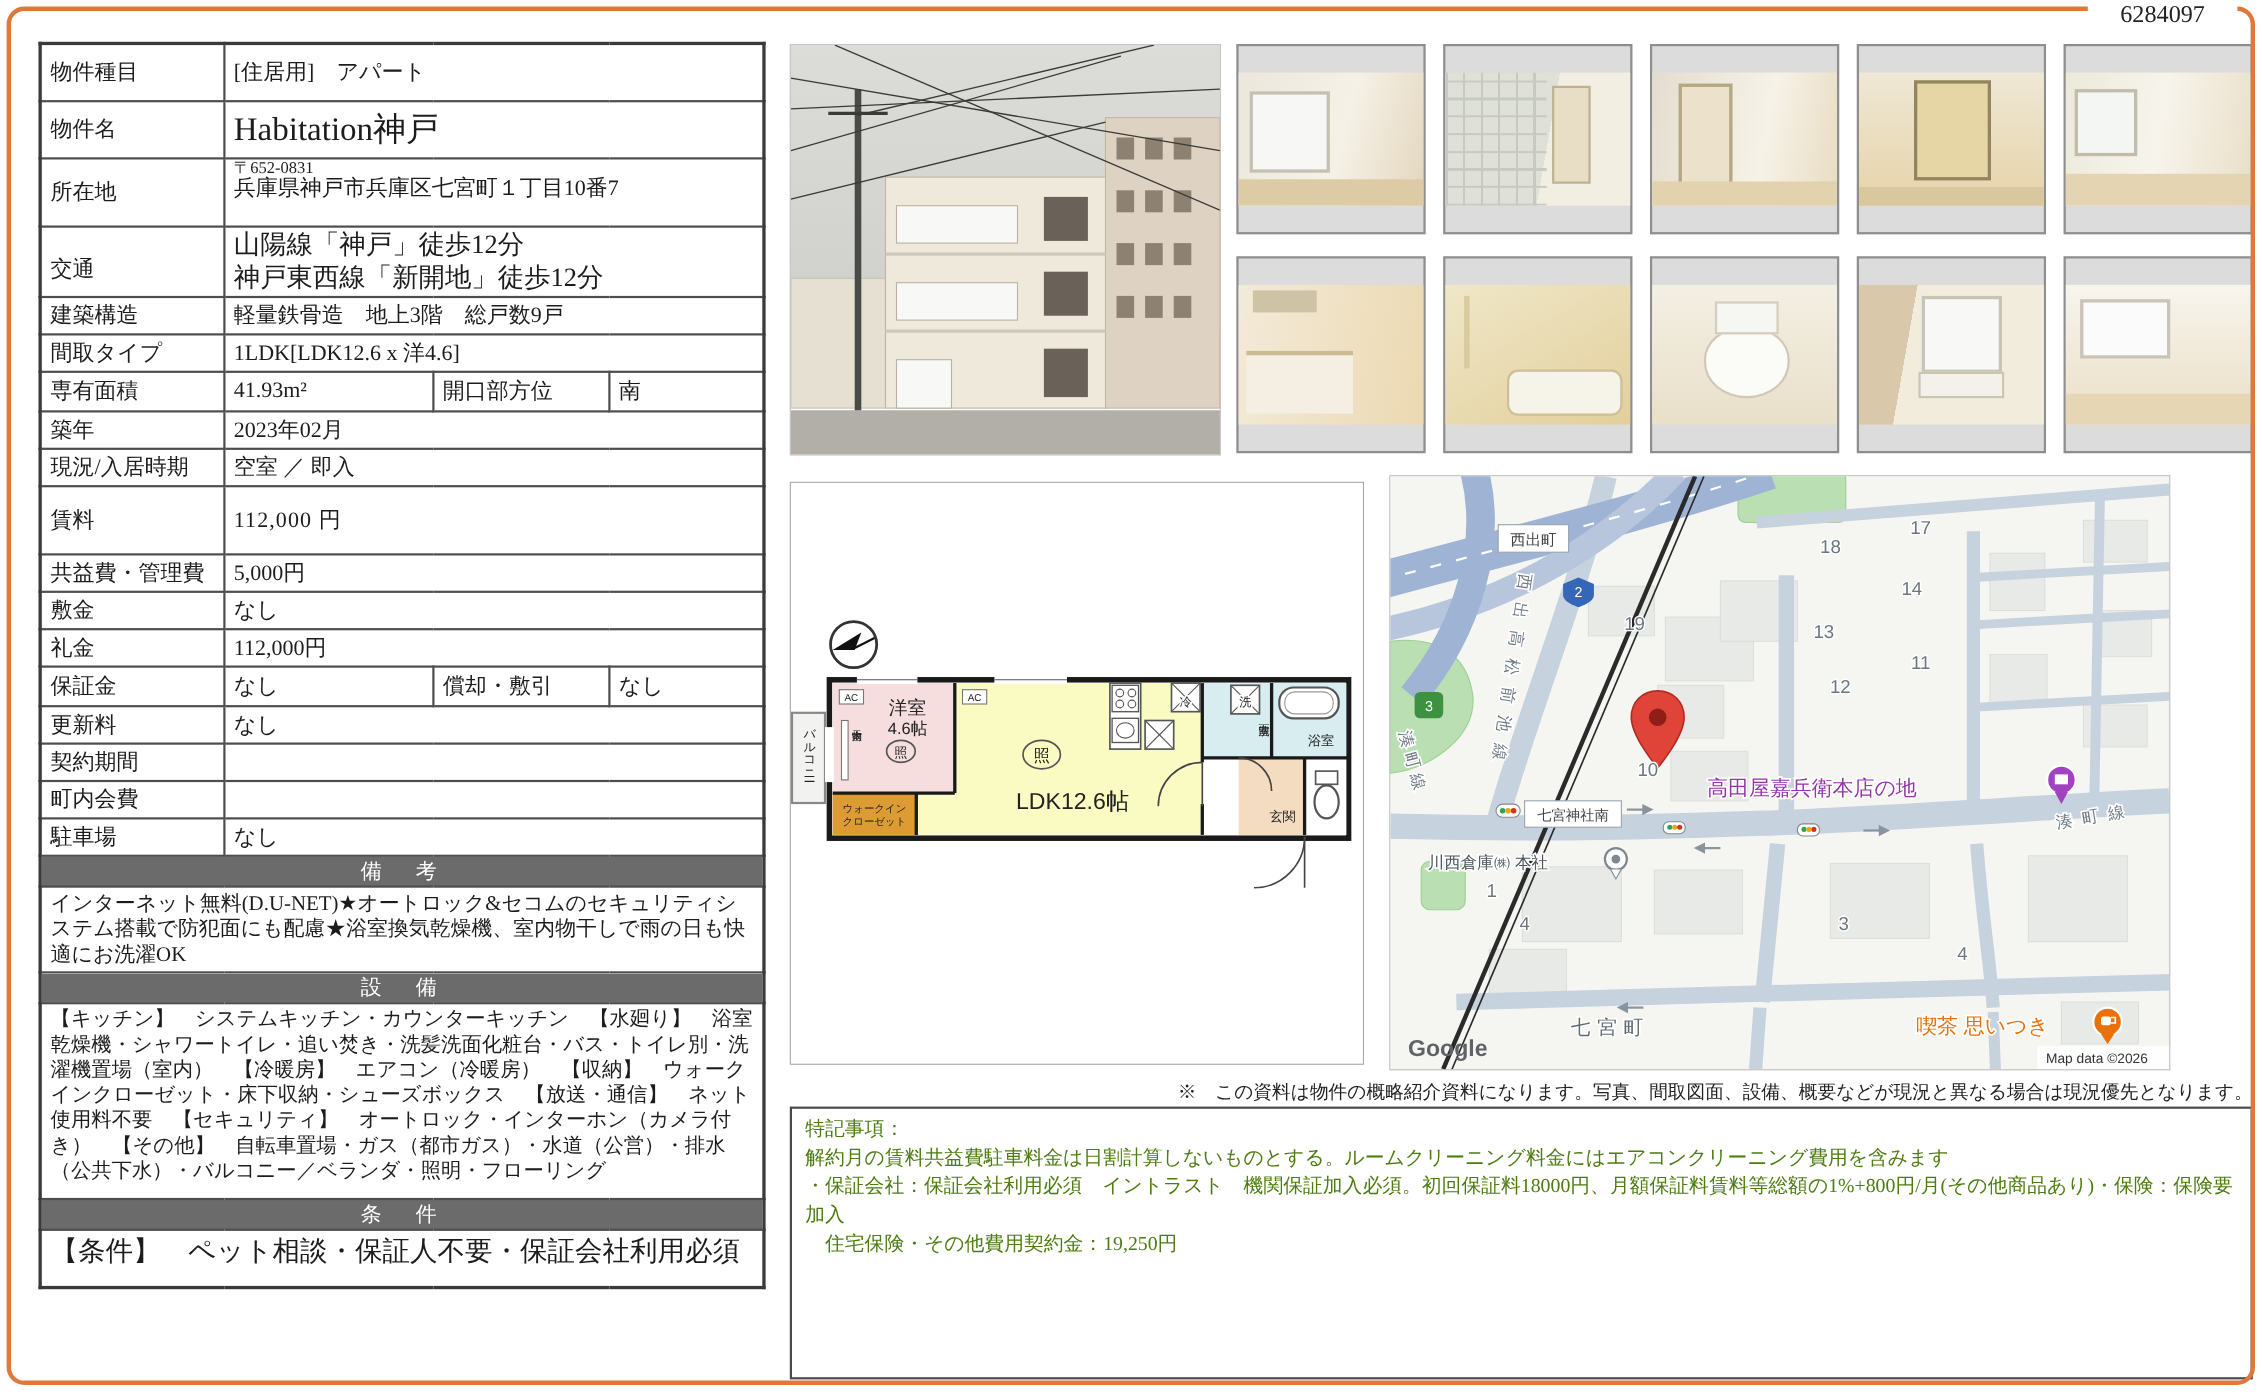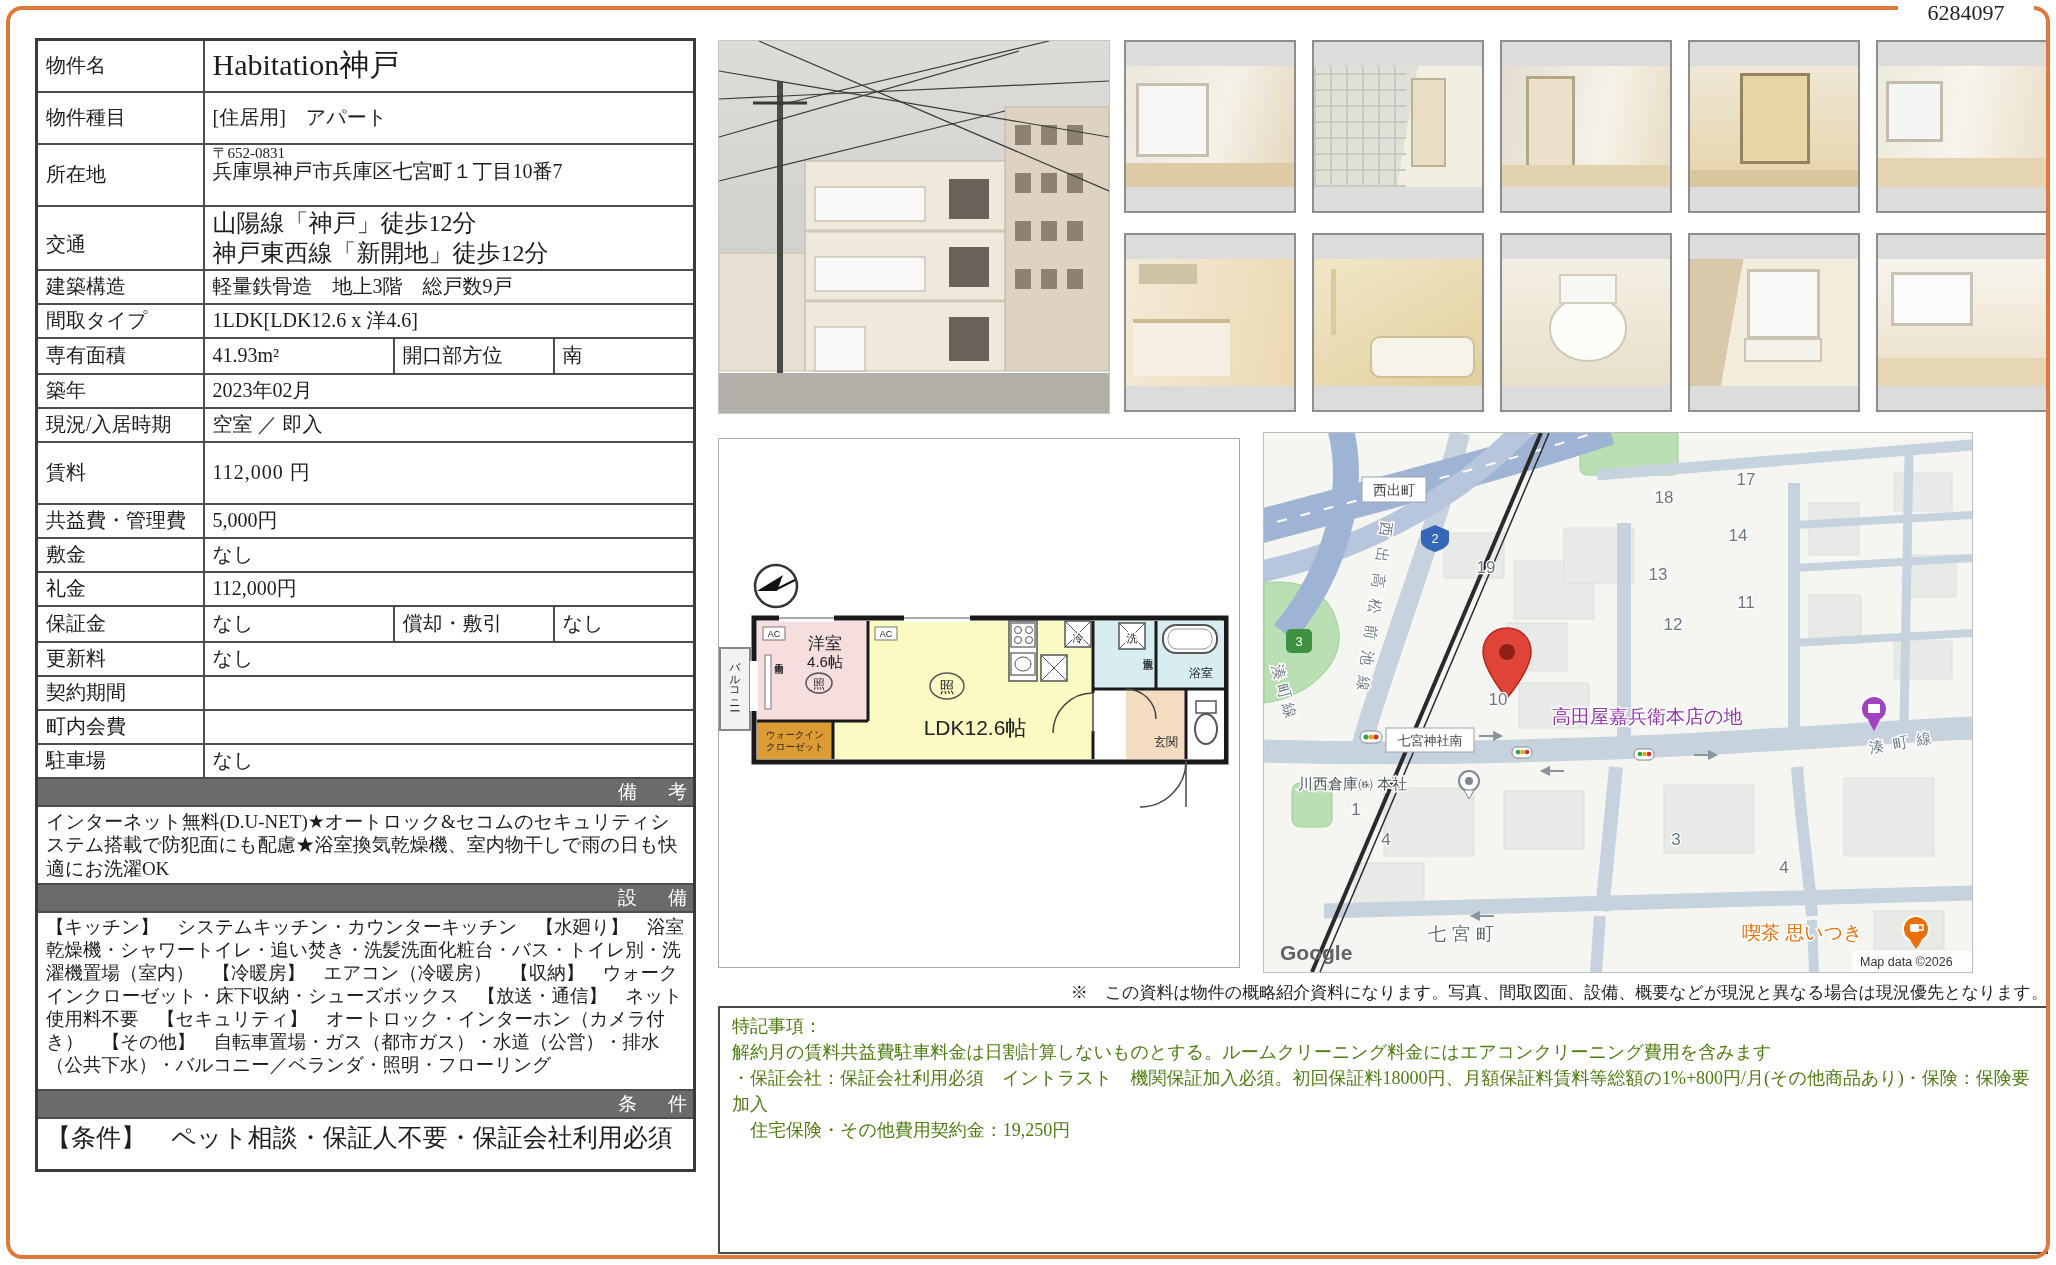--- a/index.html
+++ b/index.html
@@ -15,21 +15,21 @@
         border-collapse:collapse;table-layout:fixed;background:#fff;border:3px solid #3a3a3a;}
   .spec-table td{border:2px solid #4d4d4d;padding:1px 8px;background:#fff;overflow:hidden;vertical-align:middle;}
   td.lbl{font-size:20px;}
   td.val{font-size:20px;}
   td.postal-line{line-height:1.05;}
   .postal{font-size:15px;display:block;}
   .addr{font-size:20px;display:block;}
   .acc-line{font-size:24px;display:block;line-height:1.25;}
   td.top{vertical-align:top;}
   .rent-val{font-size:42px;letter-spacing:1px;margin-top:48px;}
-  tr.bar td{background:#6b6b6b;color:#fff;text-align:right;font-size:19px;
+  tr.bar td{background:#6b6b6b;color:#fff;text-align:center;font-size:19px;
         letter-spacing:6px;padding:0;border:2px solid #4d4d4d;}
   td.body{font-size:18.5px;line-height:1.24;padding:3px 8px;vertical-align:top;}
 
   
   .photo-main{position:absolute;left:718px;top:40px;width:390px;height:372px;background:#d7d7d3;border:1px solid #c6c6c2;}
   .thumb{position:absolute;width:172px;background:#dcdcdc;border:2px solid #8e8e8e;box-sizing:border-box;}
   .thumb.r1{top:40px;height:173px;}
   .thumb.r2{top:233px;height:179px;}
   .ph{position:absolute;left:0;right:0;top:24px;bottom:24px;overflow:hidden;
       background:linear-gradient(105deg,#ece7db,#f5f1e7 55%,#e3d6bd);}
@@ -91,26 +91,26 @@
 
   <table class="spec-table">
     <colgroup>
         <col style="width:167px">
         <col style="width:190px">
         <col style="width:160px">
         <col style="width:141px">
       </colgroup>
     <tbody>
         <tr style="height:52px">
+          <td class="lbl">物件種目</td>
+          <td class="val" colspan="3">[住居用]　アパート</td>
+        </tr>
+    <tr style="height:52px">
           <td class="lbl">物件名</td>
           <td class="val" colspan="3" style="font-size:30px">Habitation神戸</td>
-        </tr>
-    <tr style="height:52px">
-          <td class="lbl">物件種目</td>
-          <td class="val" colspan="3">[住居用]　アパート</td>
         </tr>
     <tr style="height:62px">
       <td class="lbl">所在地</td>
       <td class="val postal-line top" colspan="3">
         <span class="postal">〒652-0831</span>
         <span class="addr">兵庫県神戸市兵庫区七宮町１丁目10番7</span>
       </td>
     </tr>
     <tr style="height:64px">
       <td class="lbl top" style="padding-top:24px">交通</td>

